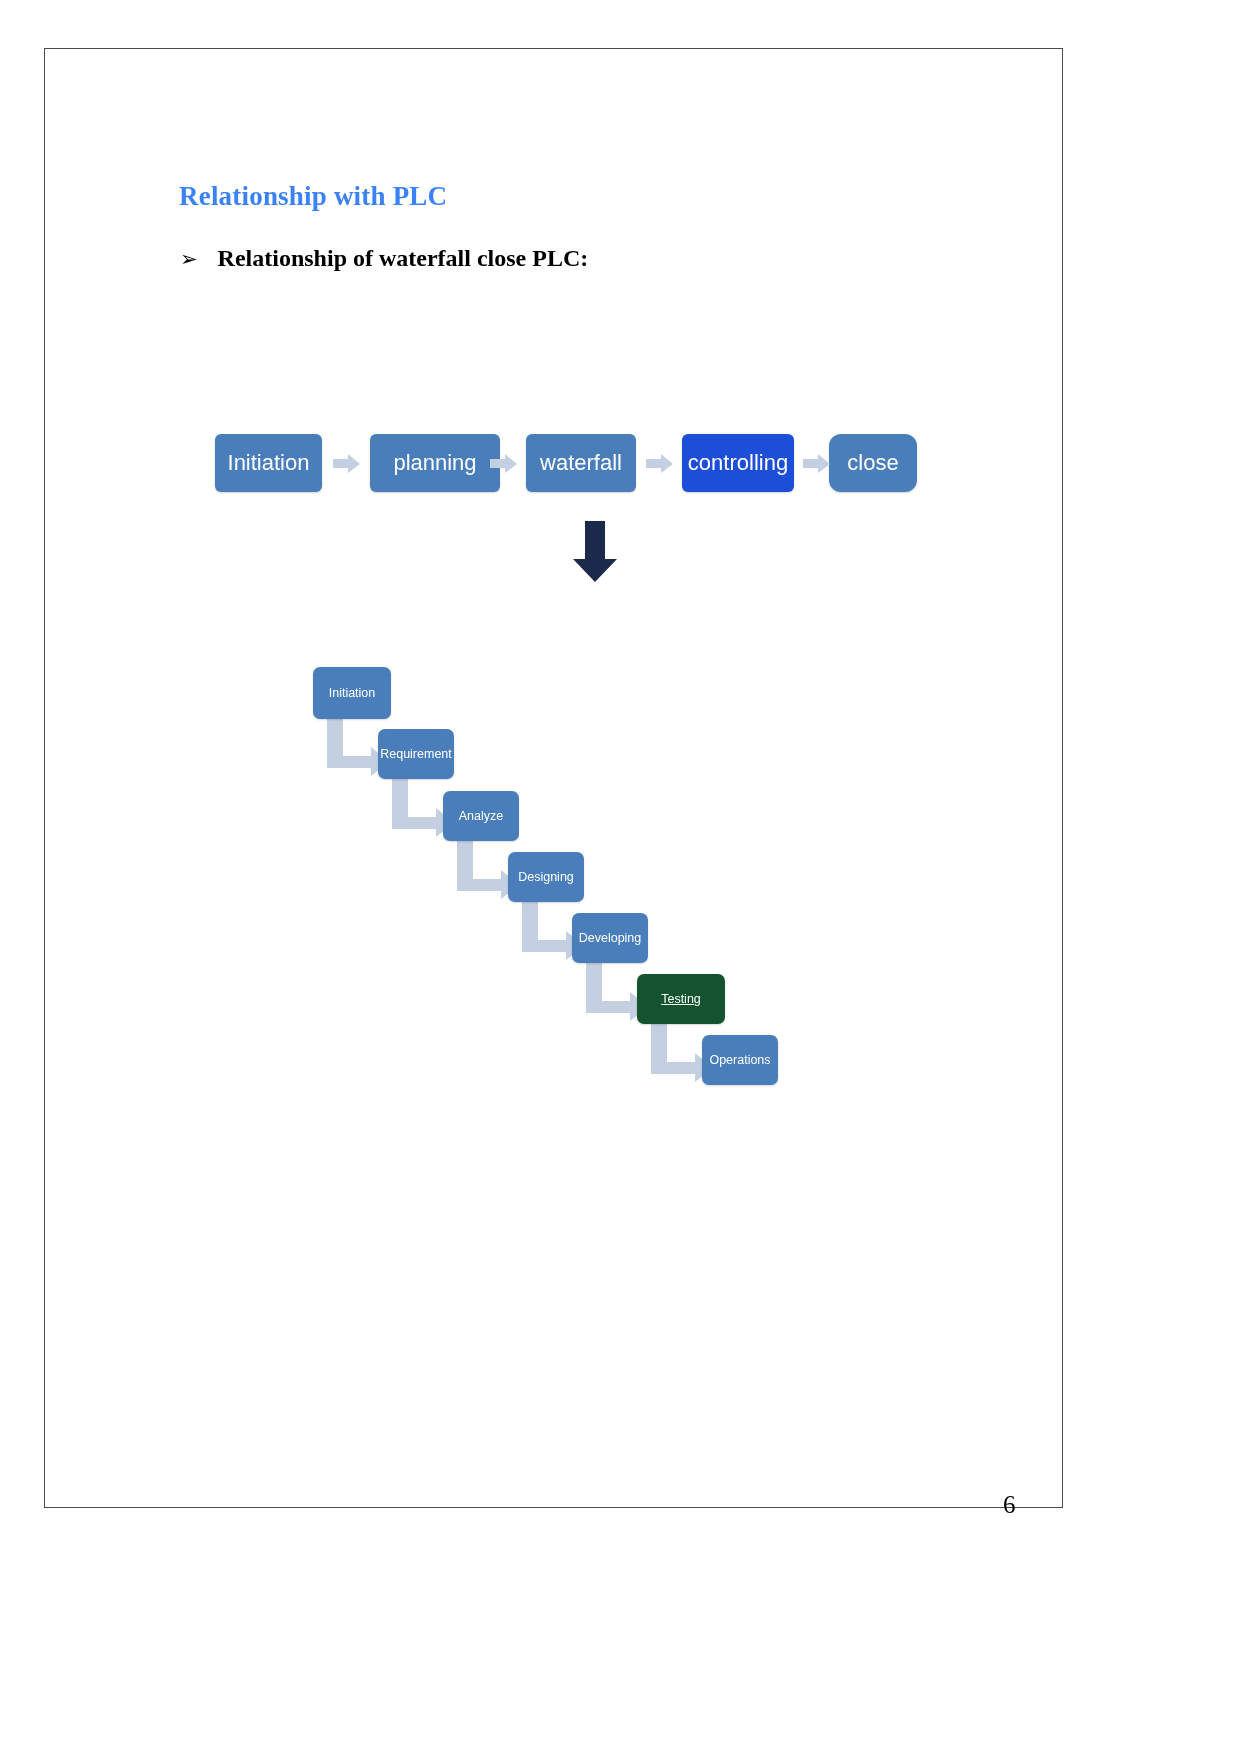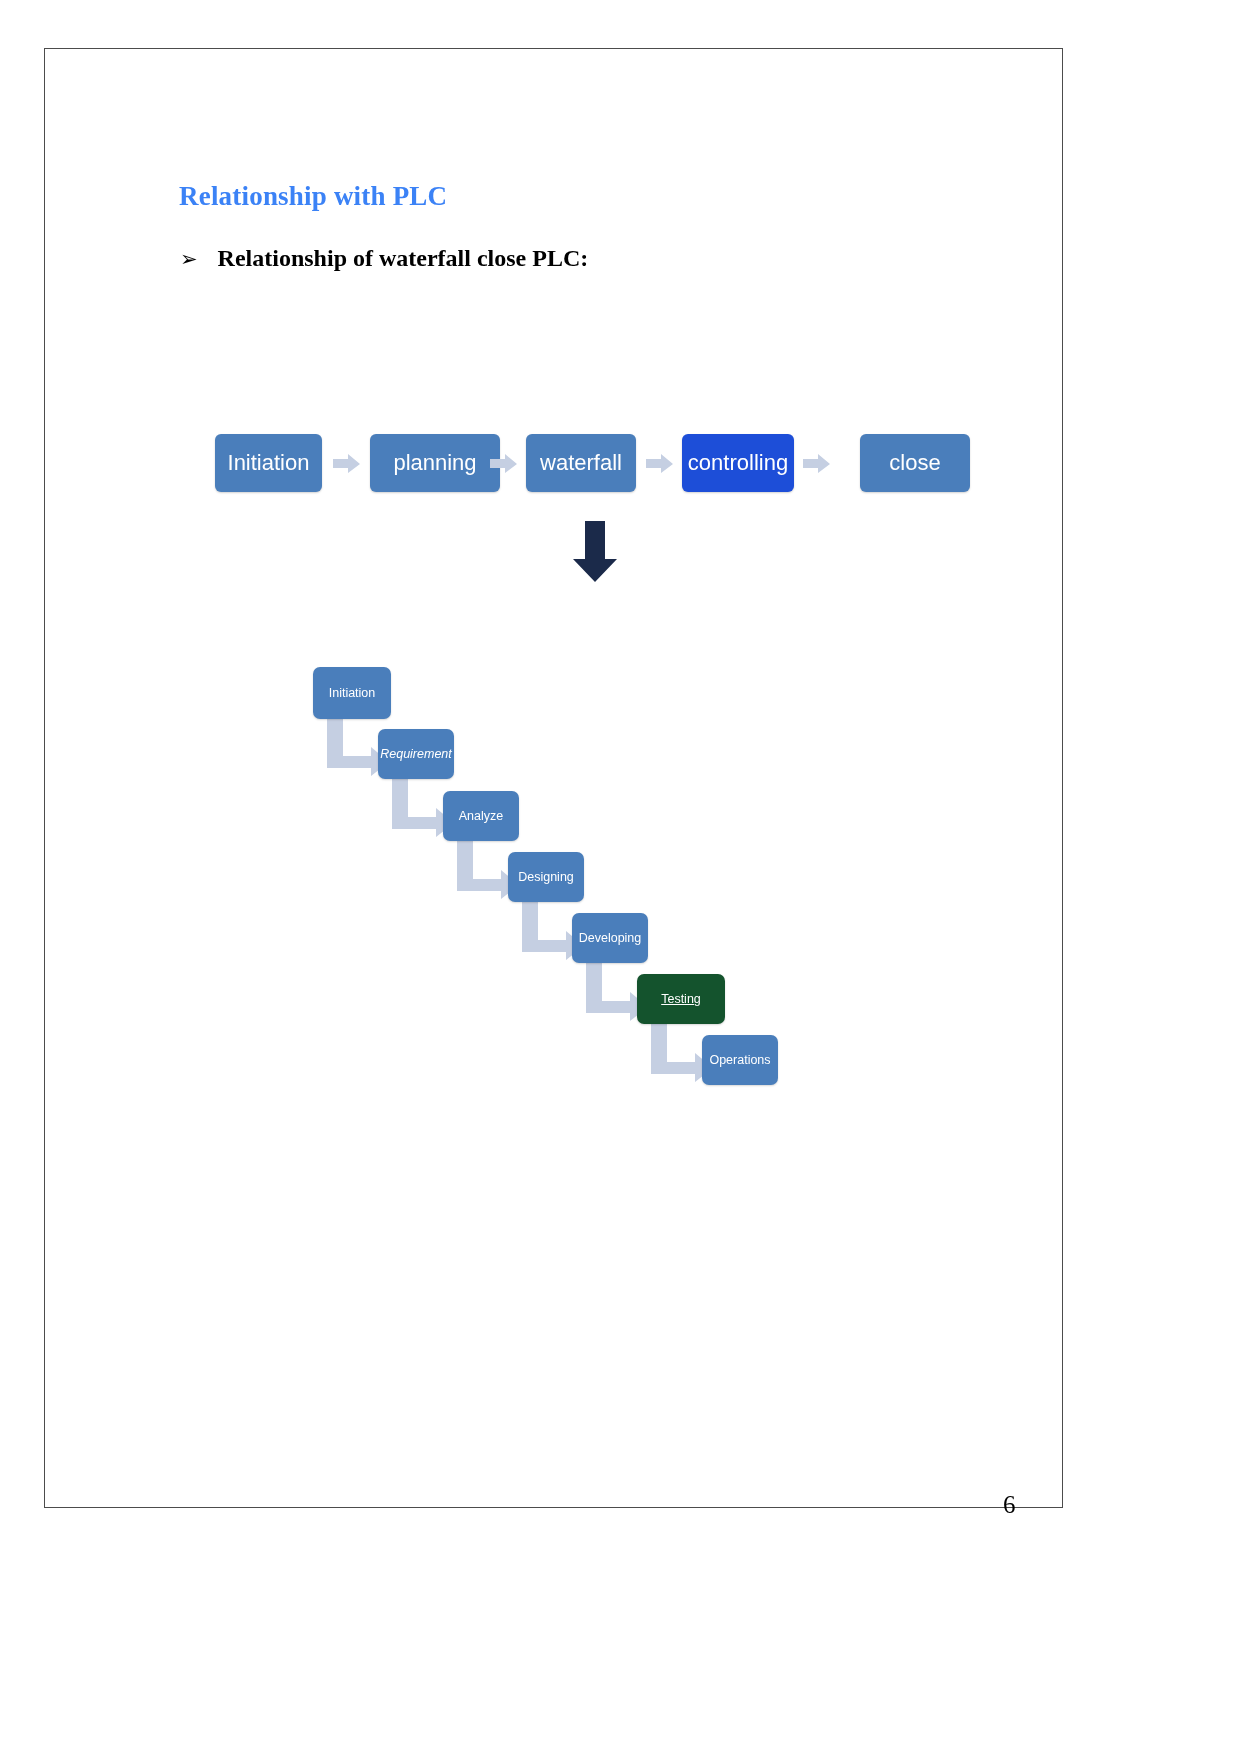--- a/index.html
+++ b/index.html
@@ -162,21 +162,21 @@
         </div>
         <div class="plc-box" style="left: 155px; width: 130px; background: rgb(74, 126, 187); text-align: right;">
           <span>planning</span>
         </div>
         <div class="plc-box" style="left: 311px; width: 110px; background: rgb(74, 126, 187);">
           <span>waterfall</span>
         </div>
         <div class="plc-box" style="left: 467px; width: 112px; background: #1d4ed8;">
           <span>controlling</span>
         </div>
-        <div class="plc-box" style="left: 645px; width: 110px; background: rgb(74, 126, 187);">
+        <div class="plc-box" style="left: 614px; width: 88px; background: rgb(74, 126, 187); border-radius: 12px;">
           <span>close</span>
         </div>
         <div class="plc-arrow" style="left: 118px;">
           <svg width="28" height="20" viewBox="0 0 28 20">
             <polygon points="0,5 15,5 15,0 27,10 15,19 15,14 0,14" fill="#c5cfe2"></polygon>
           </svg>
         </div>
         <div class="plc-arrow" style="left: 275px;">
           <svg width="28" height="20" viewBox="0 0 28 20">
             <polygon points="0,5 15,5 15,0 27,10 15,19 15,14 0,14" fill="#c5cfe2"></polygon>
@@ -227,21 +227,21 @@
           </svg>
         </div>
         <div class="wf-elbow" style="left: 338px; top: 353px; width: 72px; height: 66px;">
           <svg width="72" height="66" viewBox="0 0 72 66">
             <polygon points="6,0 22,0 22,42 50,42 50,33 68,48 50,62 50,54 6,54" fill="#c5cfe2"></polygon>
           </svg>
         </div>
         <div class="wf-box" style="left: 6px; top: 0px; width: 78px; height: 52px; background: rgb(74, 126, 187);">
           <span>Initiation</span>
         </div>
-        <div class="wf-box" style="left: 71px; top: 62px; width: 76px; height: 50px; background: rgb(74, 126, 187); font-style: italic;">
+        <div class="wf-box" style="left: 71px; top: 62px; width: 76px; height: 50px; background: rgb(74, 126, 187);">
           <span>Requirement</span>
         </div>
         <div class="wf-box" style="left: 136px; top: 124px; width: 76px; height: 50px; background: rgb(74, 126, 187);">
           <span>Analyze</span>
         </div>
         <div class="wf-box" style="left: 201px; top: 185px; width: 76px; height: 50px; background: rgb(74, 126, 187);">
           <span>Designing</span>
         </div>
         <div class="wf-box" style="left: 265px; top: 246px; width: 76px; height: 50px; background: rgb(74, 126, 187);">
           <span>Developing</span>

